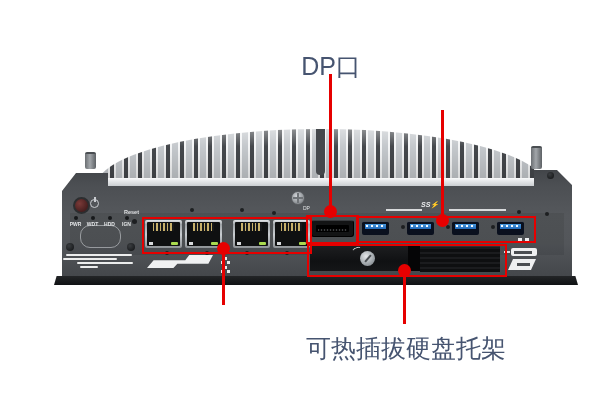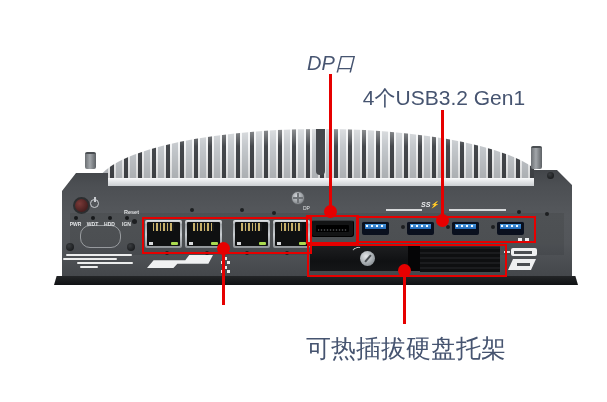--- a/index.html
+++ b/index.html
@@ -235,26 +235,25 @@
   <div class="white-sq" style="left:518px;top:238px;"></div>
   <div class="white-sq" style="left:525px;top:238px;"></div>
   <div class="dash" style="left:504px;top:251px;width:6px;"></div>
   <div class="badge">
       <div class="badge-line"></div>
     </div>
   <div class="tray-icon">
       <div class="tray-icon-slot"></div>
     </div>
 
-  <div class="ann-label" style="left:296px;top:50px;width:70px;font-size:20px;font-style:italic;">DP口</div>
+  <div class="ann-label" style="left:296px;top:50px;width:70px;font-size:25px;">DP口</div>
   <div class="red-line" style="left:329px;top:74px;height:139px;"></div>
   <div class="red-dot" style="left:324px;top:205px;"></div>
   <div class="red-box" style="left:306px;top:215px;width:49px;height:25px;"></div>
 
-  <div class="ann-label" style="left:354px;top:84px;width:180px;font-size:21px;">4个USB3.2 Gen1</div>
   <div class="red-line" style="left:441px;top:110px;height:112px;"></div>
   <div class="red-dot" style="left:436px;top:214px;"></div>
   <div class="red-box" style="left:356px;top:216px;width:176px;height:23px;"></div>
 
   <div class="red-box" style="left:142px;top:217px;width:166px;height:33px;"></div>
   <div class="red-dot" style="left:217px;top:242px;"></div>
   <div class="red-line" style="left:222px;top:248px;height:57px;"></div>
   <div class="ann-label" style="left:140px;top:311px;width:170px;font-size:20px;line-height:21px;">
   </div>
 

